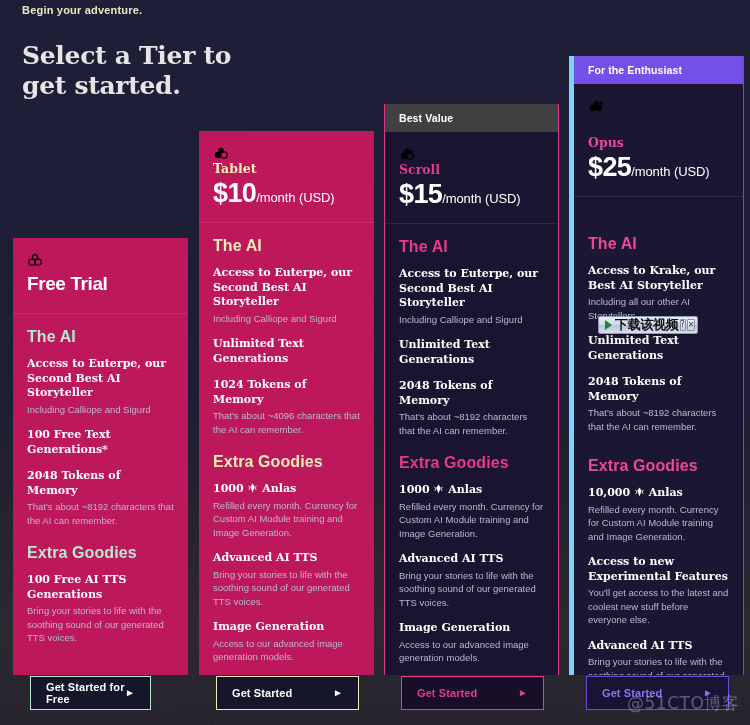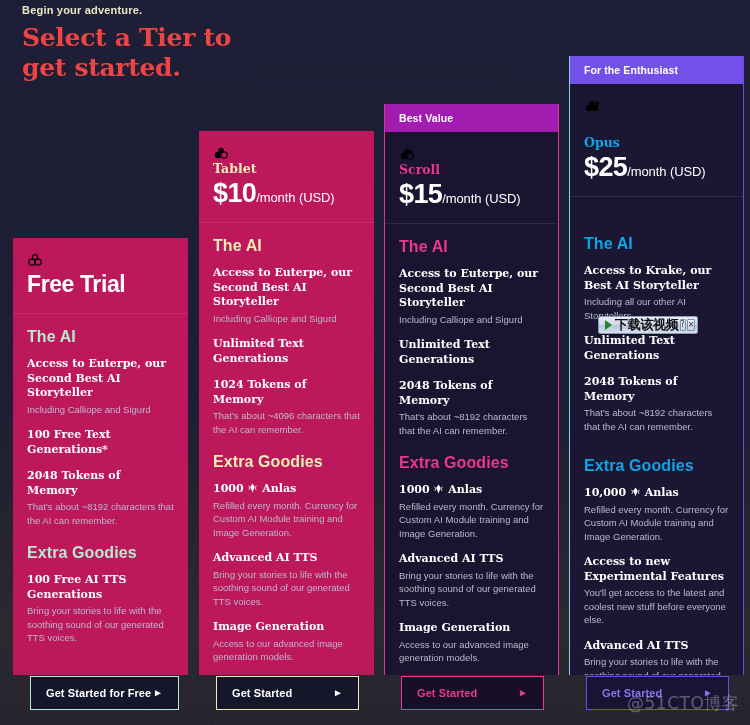--- a/index.html
+++ b/index.html
@@ -27,66 +27,66 @@
       repeating-linear-gradient(3deg, rgba(255,255,255,.012) 0px, rgba(255,255,255,.012) 3px, rgba(0,0,0,0) 3px, rgba(0,0,0,0) 11px);
   }
 
   
   .header { position: absolute; left: 22px; top: 2px; z-index: 5; }
   .eyebrow {
     color: #e9e8c4; font-size: 11px; font-weight: 700;
     letter-spacing: .2px; line-height: 16px;
   }
   .headline {
-    color: #ef4444;
+    color: #e5e5e5;
     font-family: "DejaVu Serif", "Liberation Serif", serif;
     font-weight: 700; font-size: 25px; line-height: 30px;
-    letter-spacing: -.3px; margin-top: 5px;
+    letter-spacing: -.3px; margin-top: 23px;
   }
 
   
   .cards { position: absolute; left: 0; top: 0; width: 750px; height: 725px; z-index: 4; }
   .card {
     position: absolute;
     width: 175px;
     background: #be185d;
     display: flex; flex-direction: column;
   }
   .card.c1 { left: 13px;  top: 238px; height: 437px; }
   .card.c2 { left: 199px; top: 131px; height: 544px; }
   .card.c3 { left: 384px; top: 104px; height: 571px; background: #1b1430; }
   .card.c4 { left: 569px; top: 56px;  height: 619px; background: #1b1733; }
 
   .card.c3 { border-left: 1px solid #e0368a; border-right: 1px solid #e0368a; }
-  .card.c4 { border-left: 1px solid #7dd3fc; border-right: 1px solid #6c4ae0; }
+  .card.c4 { border-left: 5px solid #7dd3fc; border-right: 1px solid #6c4ae0; }
 
   .badge {
     height: 28px; display: flex; align-items: center;
     padding: 0 14px;
     font-size: 10.5px; font-weight: 700; color: #ffffff;
     letter-spacing: .1px;
     flex: none;
   }
-  .badge.pink { background: #a21caf; }
+  .badge.pink { background: #404040; }
   .badge.purple { background: #7351e8; }
 
   .card-head { padding: 14px 14px 13px 14px; flex: none; }
   .tier-icon { height: 13px; margin-bottom: 3px; display: block; }
   .tier-name {
     font-family: "DejaVu Serif", "Liberation Serif", serif;
     font-weight: 700; font-size: 12.5px; line-height: 15px;
     margin-bottom: 1px;
   }
   .price-row { display: flex; align-items: baseline; color: #fff; }
   .price-amt {
     font-size: 27px; font-weight: 700; letter-spacing: -.6px;
     line-height: 32px;
   }
   .price-amt.free {
-    font-size: 23px; letter-spacing: -.4px;
+    font-size: 19px; letter-spacing: -.4px;
   }
   .price-per { font-size: 13px; font-weight: 400; letter-spacing: -.1px; }
 
   .divider { height: 1px; background: rgba(255,255,255,.085); flex: none; }
 
   .card-body { padding: 14px 14px 0 14px; flex: 1 1 auto; overflow: hidden; }
 
   .sec-title {
     font-size: 16px; font-weight: 700; letter-spacing: .1px;
     margin-bottom: 11px;
@@ -106,34 +106,34 @@
   }
   .anla-glyph {
     display: inline-block; vertical-align: -1px;
     width: 9px; height: 10px; margin: 0 1px;
   }
 
   
   .t-paper  .tier-name, .t-paper  .sec-title { color: #b7e9cf; }
   .t-tablet .tier-name, .t-tablet .sec-title { color: #f0edb4; }
   .t-scroll .tier-name, .t-scroll .sec-title { color: #e8398f; }
-  .t-opus   .tier-name, .t-opus   .sec-title { color: #0ea5e9; margin-top: 24px; }
+  .t-opus   .tier-name, .t-opus   .sec-title { color: #ec4899; margin-top: 24px; }
 
   
   .cta {
     position: absolute; z-index: 6;
     height: 34px;
     display: flex; align-items: center; justify-content: space-between;
     padding: 0 15px;
     background: #151629;
     font-size: 11px; font-weight: 700; letter-spacing: .1px;
     cursor: pointer;
   }
   .cta .arrow { font-size: 10px; line-height: 1; }
-  .cta.b1 { left: 30px;  top: 676px; width: 149px; border: 1px solid #b7e9cf; color: #ffffff; }
+  .cta.b1 { left: 30px;  top: 676px; width: 121px; border: 1px solid #b7e9cf; color: #ffffff; }
   .cta.b2 { left: 216px; top: 676px; width: 143px; border: 1px solid #f0edb4; color: #ffffff; }
   .cta.b3 { left: 401px; top: 676px; width: 143px; border: 1px solid #e8398f; color: #e8398f; background:#170f27; }
   .cta.b4 { left: 586px; top: 676px; width: 143px; border: 1px solid #6c4ae0; color: #8b74f0; background:#191434; }
 
   
   .dl-widget {
     position: absolute; z-index: 20;
     left: 598px; top: 316px;
     width: 100px; height: 18px;
     background: linear-gradient(180deg,#e9eef7 0%, #cfd9ea 48%, #b8c6de 52%, #d5dfee 100%);

